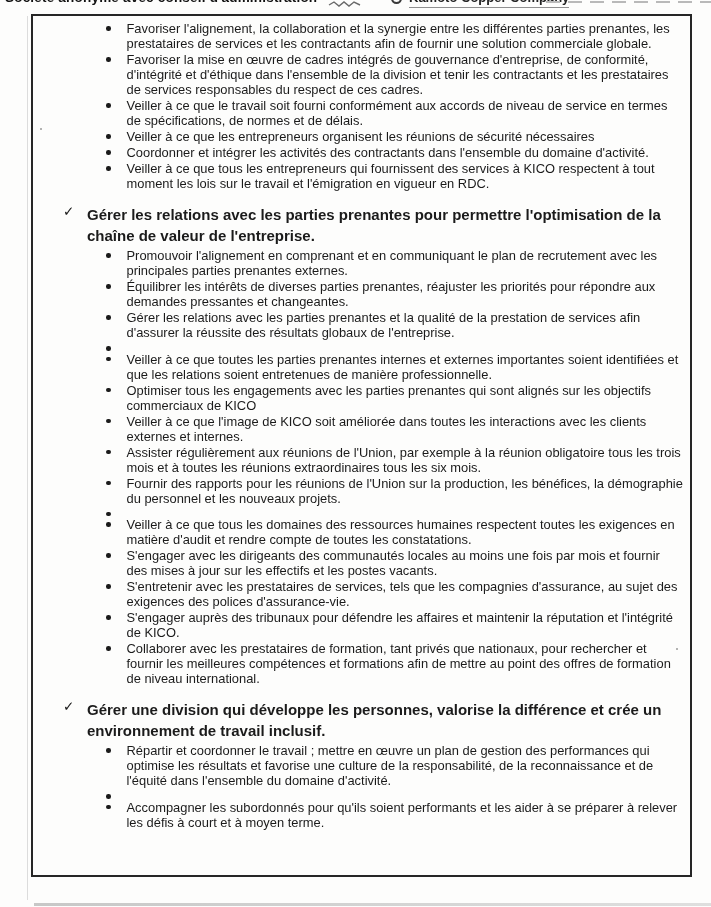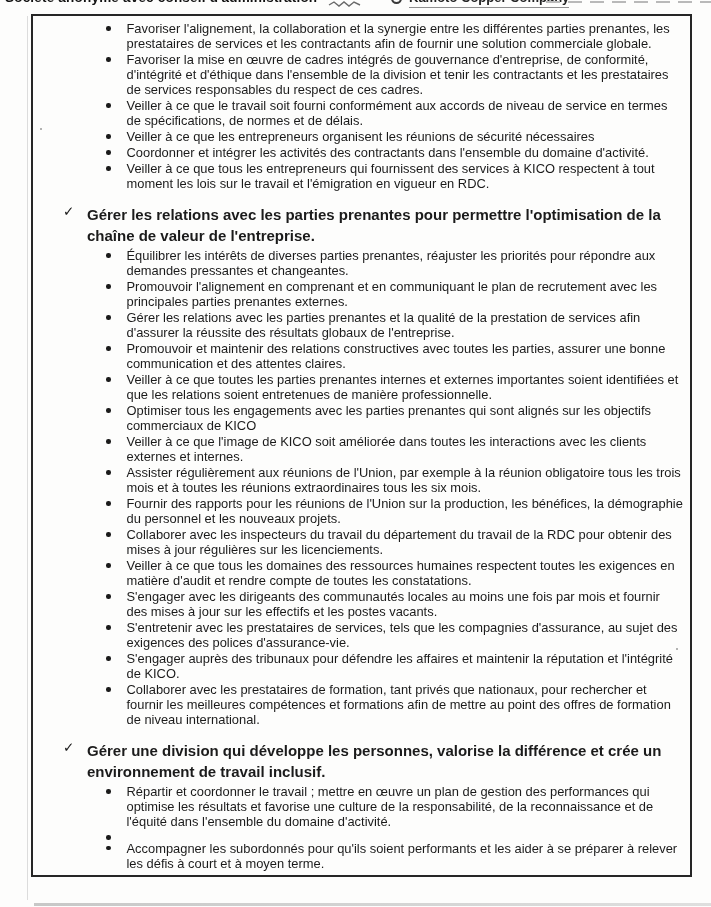--- a/index.html
+++ b/index.html
@@ -99,33 +99,32 @@
           <div class="btext">Veiller à ce que tous les entrepreneurs qui fournissent des services à KICO respectent à tout moment les lois sur le travail et l'émigration en vigueur en RDC.</div>
         </div>
       </div>
       <div class="section">
         <div class="heading">
           <div class="check">✓</div>
           <div class="htext">Gérer les relations avec les parties prenantes pour permettre l'optimisation de la chaîne de valeur de l'entreprise.</div>
         </div>
         <div class="bullet">
           <div class="dot"></div>
-          <div class="btext">Équilibrer les intérêts de diverses parties prenantes, réajuster les priorités pour répondre aux demandes pressantes et changeantes.</div>
+          <div class="btext">Promouvoir l'alignement en comprenant et en communiquant le plan de recrutement avec les principales parties prenantes externes.</div>
         </div>
         <div class="bullet">
           <div class="dot"></div>
-          <div class="btext">Promouvoir l'alignement en comprenant et en communiquant le plan de recrutement avec les principales parties prenantes externes.</div>
+          <div class="btext">Équilibrer les intérêts de diverses parties prenantes, réajuster les priorités pour répondre aux demandes pressantes et changeantes.</div>
         </div>
         <div class="bullet">
           <div class="dot"></div>
           <div class="btext">Gérer les relations avec les parties prenantes et la qualité de la prestation de services afin d'assurer la réussite des résultats globaux de l'entreprise.</div>
         </div>
         <div class="bullet">
           <div class="dot"></div>
-          <div class="btext">Promouvoir et maintenir des relations constructives avec toutes les parties, assurer une bonne communication et des attentes claires.</div>
         </div>
         <div class="bullet">
           <div class="dot"></div>
           <div class="btext">Veiller à ce que toutes les parties prenantes internes et externes importantes soient identifiées et que les relations soient entretenues de manière professionnelle.</div>
         </div>
         <div class="bullet">
           <div class="dot"></div>
           <div class="btext">Optimiser tous les engagements avec les parties prenantes qui sont alignés sur les objectifs commerciaux de KICO</div>
         </div>
         <div class="bullet">
@@ -135,21 +134,20 @@
         <div class="bullet">
           <div class="dot"></div>
           <div class="btext">Assister régulièrement aux réunions de l'Union, par exemple à la réunion obligatoire tous les trois mois et à toutes les réunions extraordinaires tous les six mois.</div>
         </div>
         <div class="bullet">
           <div class="dot"></div>
           <div class="btext">Fournir des rapports pour les réunions de l'Union sur la production, les bénéfices, la démographie du personnel et les nouveaux projets.</div>
         </div>
         <div class="bullet">
           <div class="dot"></div>
-          <div class="btext">Collaborer avec les inspecteurs du travail du département du travail de la RDC pour obtenir des mises à jour régulières sur les licenciements.</div>
         </div>
         <div class="bullet">
           <div class="dot"></div>
           <div class="btext">Veiller à ce que tous les domaines des ressources humaines respectent toutes les exigences en matière d'audit et rendre compte de toutes les constatations.</div>
         </div>
         <div class="bullet">
           <div class="dot"></div>
           <div class="btext">S'engager avec les dirigeants des communautés locales au moins une fois par mois et fournir des mises à jour sur les effectifs et les postes vacants.</div>
         </div>
         <div class="bullet">

